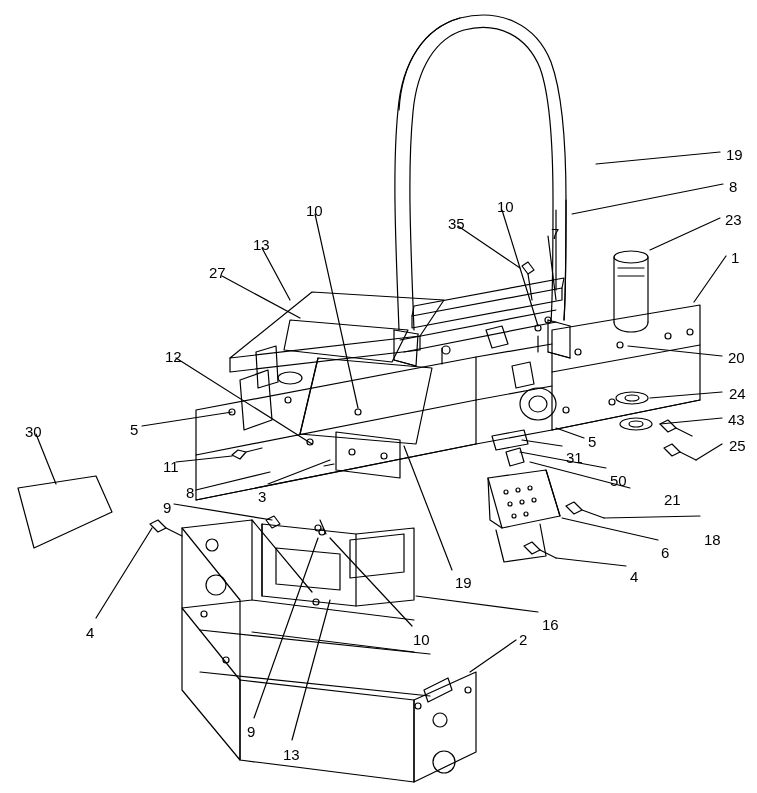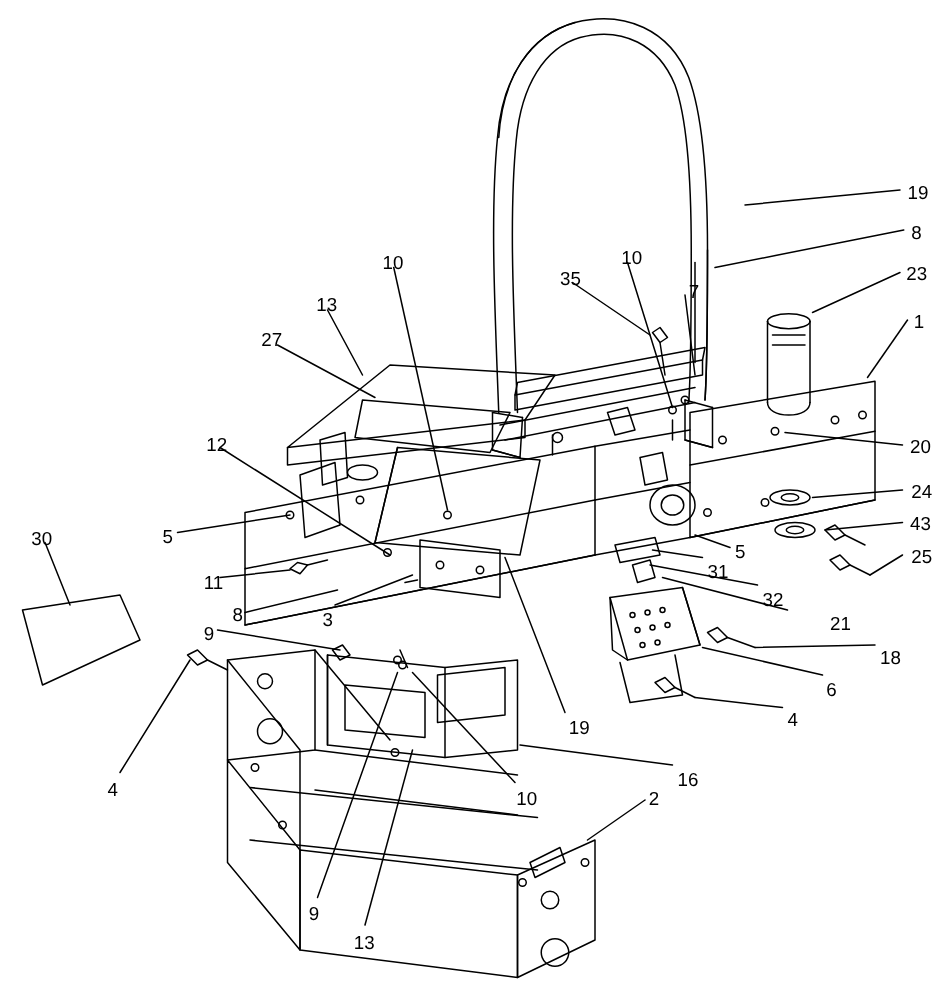--- a/index.html
+++ b/index.html
@@ -248,23 +248,23 @@
   <div class="callout" style="left:728px; top:350px;">20</div>
   <div class="callout" style="left:729px; top:386px;">24</div>
   <div class="callout" style="left:728px; top:412px;">43</div>
   <div class="callout" style="left:729px; top:438px;">25</div>
   <div class="callout" style="left:165px; top:349px;">12</div>
   <div class="callout" style="left:130px; top:422px;">5</div>
   <div class="callout" style="left:25px; top:424px;">30</div>
   <div class="callout" style="left:163px; top:459px;">11</div>
   <div class="callout" style="left:588px; top:434px;">5</div>
   <div class="callout" style="left:566px; top:450px;">31</div>
-  <div class="callout" style="left:610px; top:473px;">32</div>
+  <div class="callout" style="left:610px; top:473px;">50</div>
   <div class="callout" style="left:664px; top:492px;">21</div>
-  <div class="callout" style="left:704px; top:519px;">18</div>
+  <div class="callout" style="left:704px; top:532px;">18</div>
   <div class="callout" style="left:186px; top:485px;">8</div>
   <div class="callout" style="left:258px; top:489px;">3</div>
   <div class="callout" style="left:163px; top:500px;">9</div>
   <div class="callout" style="left:455px; top:575px;">19</div>
   <div class="callout" style="left:661px; top:545px;">6</div>
   <div class="callout" style="left:630px; top:569px;">4</div>
   <div class="callout" style="left:86px; top:625px;">4</div>
   <div class="callout" style="left:413px; top:632px;">10</div>
   <div class="callout" style="left:542px; top:617px;">16</div>
   <div class="callout" style="left:519px; top:632px;">2</div>

